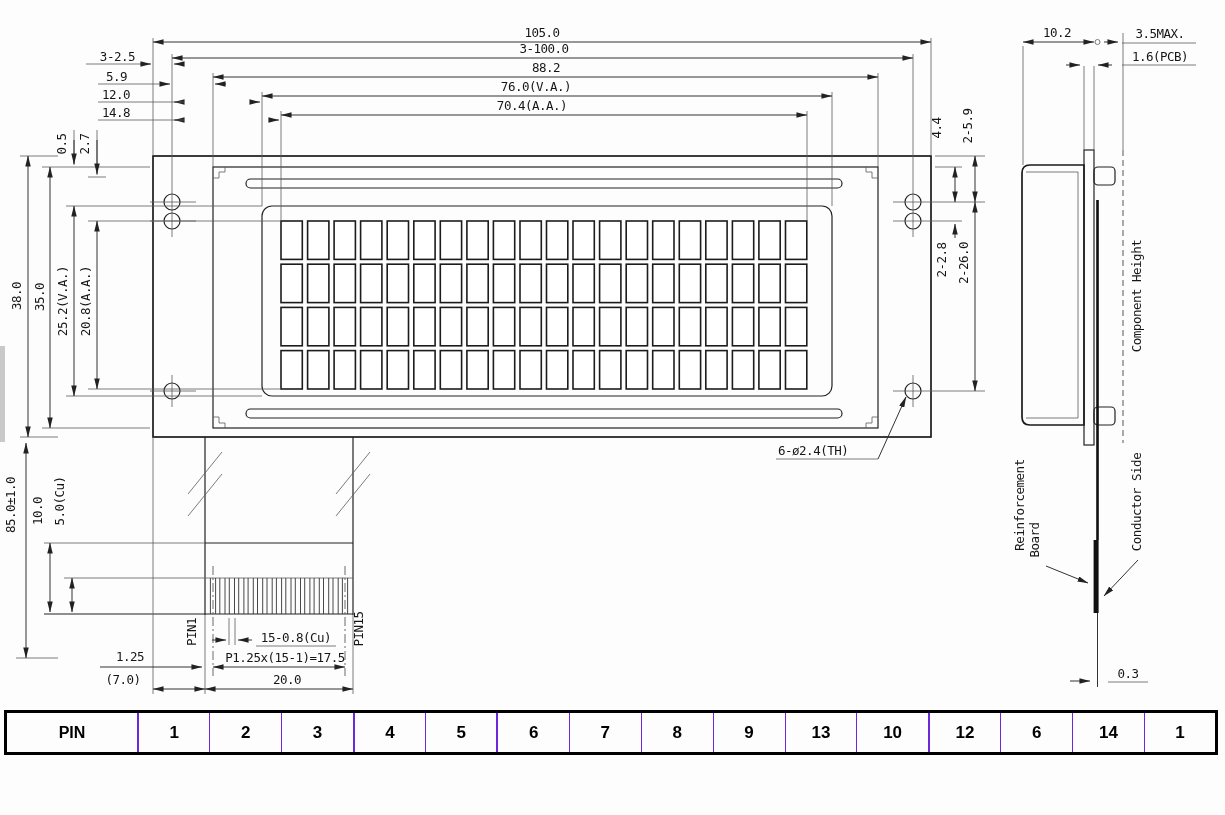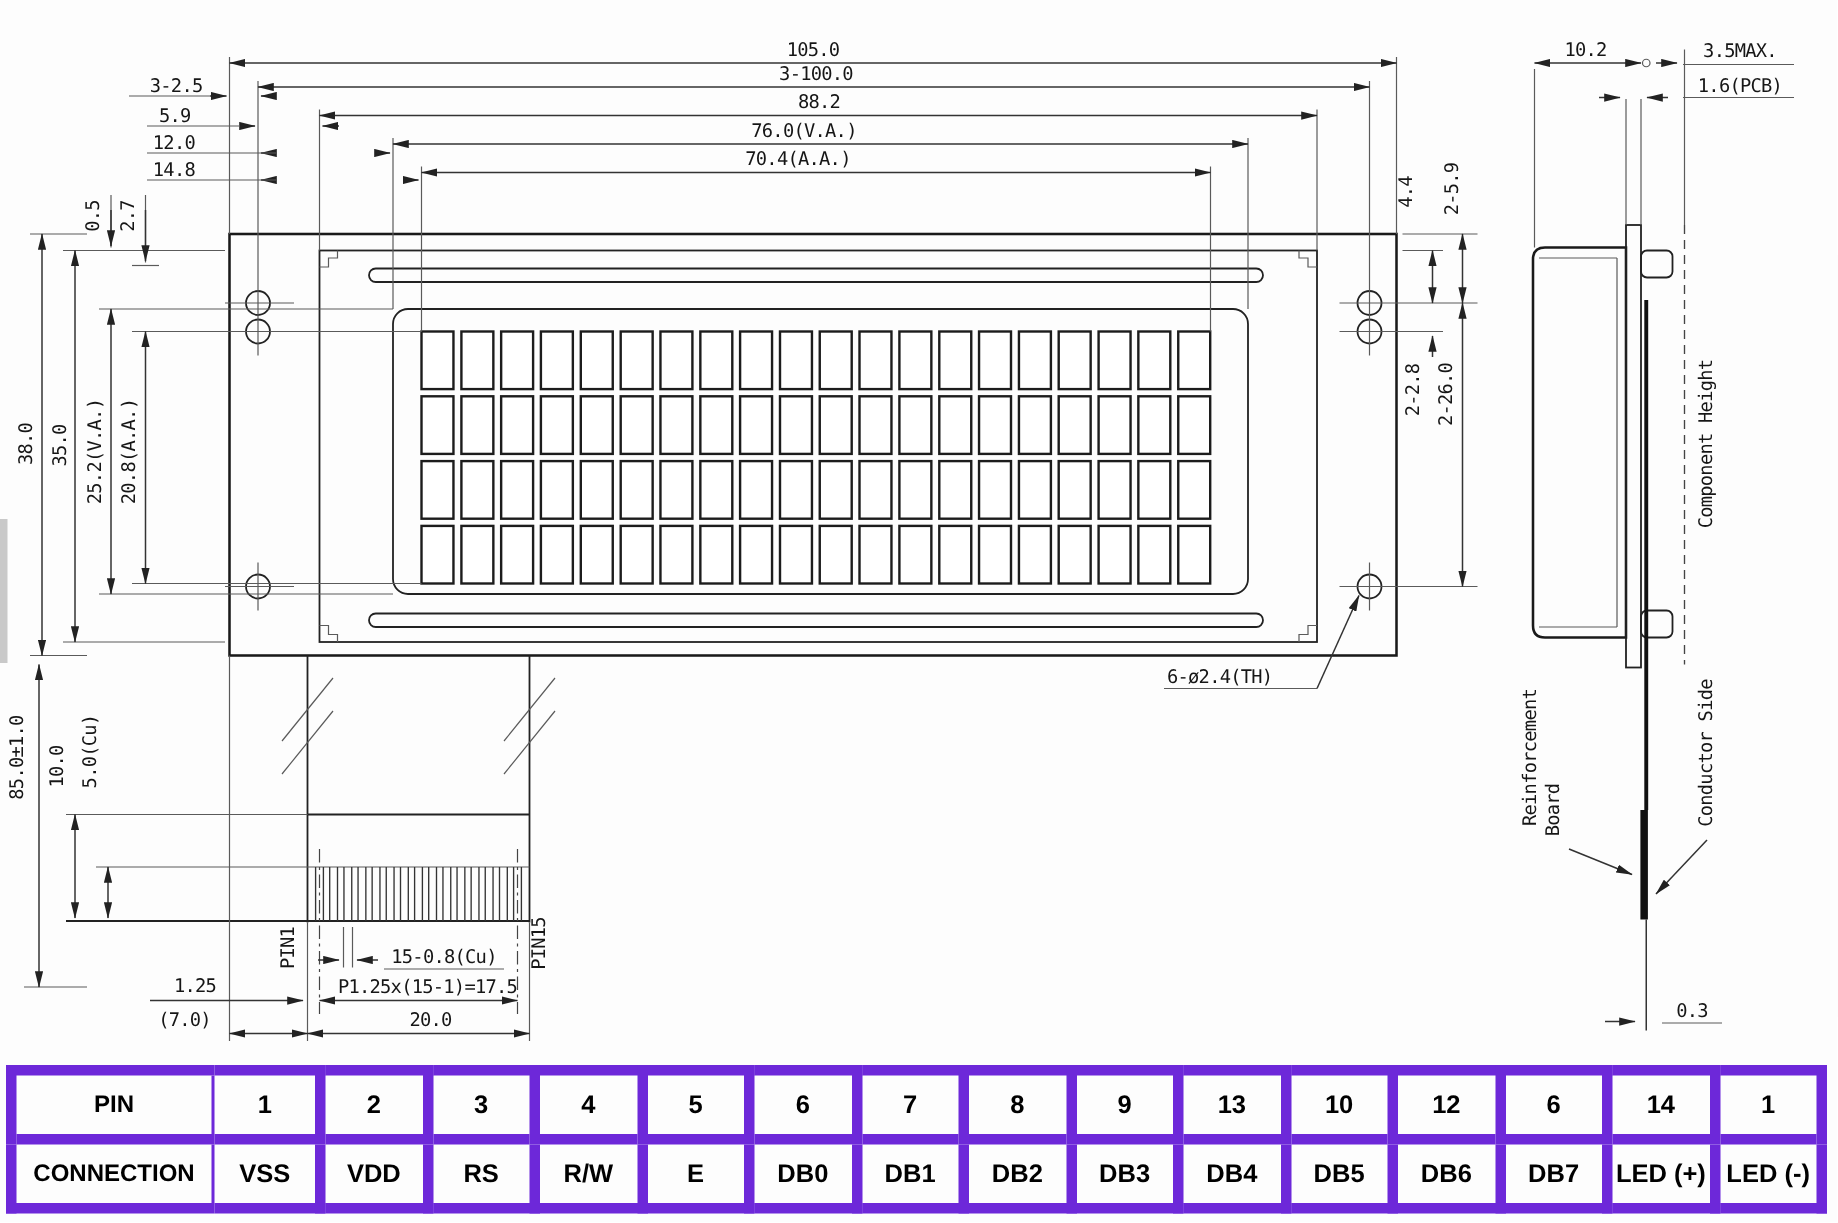--- a/index.html
+++ b/index.html
@@ -12,21 +12,21 @@
   .med{stroke:#222;stroke-width:1.2;fill:none;}
   .thin{stroke:#5a5a5a;stroke-width:0.8;fill:none;}
   .dim{stroke:#333;stroke-width:1;fill:none;}
   .dd{stroke:#444;stroke-width:0.8;fill:none;stroke-dasharray:9 3 2 3;}
   .dash{stroke:#444;stroke-width:0.9;fill:none;stroke-dasharray:6 4;}
   .solidfill{fill:#111;stroke:none;}
   
   #pin-table-wrap{position:absolute;left:4px;top:710px;width:1214px;}
   table.pins{border-collapse:collapse;table-layout:fixed;width:1214px;
              font-family:"Liberation Sans", sans-serif;}
-  table.pins td, table.pins th{border:7px solid #6d28d9;height:39px;text-align:center;
+  table.pins td, table.pins th{border:1px solid #6d28d9;height:39px;text-align:center;
              padding:0;font-weight:bold;font-size:17px;color:#000;overflow:hidden;}
   table.pins{border:3px solid #000;}
   table.pins th{font-size:16px;}
   table.pins .hdrcol{width:130px;border-right-width:2px;}
   table.pins tr:first-child td, table.pins tr:first-child th{border-bottom-width:2px;}
   table.pins .thk{border-left-width:2px;}
   #edge-band{position:absolute;left:0;top:346px;width:5px;height:96px;background:#c9c9c9;}
 </style>
 </head>
 <body>
@@ -375,34 +375,16 @@
         <td>7</td>
         <td>8</td>
         <td>9</td>
         <td>13</td>
         <td>10</td>
         <td class="thk">12</td>
         <td>6</td>
         <td>14</td>
         <td>1</td>
       </tr>
-      <tr>
-        <th class="hdrcol">CONNECTION</th>
-        <td class="thk">VSS</td>
-        <td>VDD</td>
-        <td>RS</td>
-        <td class="thk">R/W</td>
-        <td>E</td>
-        <td class="thk">DB0</td>
-        <td>DB1</td>
-        <td>DB2</td>
-        <td>DB3</td>
-        <td>DB4</td>
-        <td>DB5</td>
-        <td class="thk">DB6</td>
-        <td>DB7</td>
-        <td>LED (+)</td>
-        <td>LED (-)</td>
-      </tr>
     </tbody>
       </table>
   </div>
 </div>
 
 </body></html>

